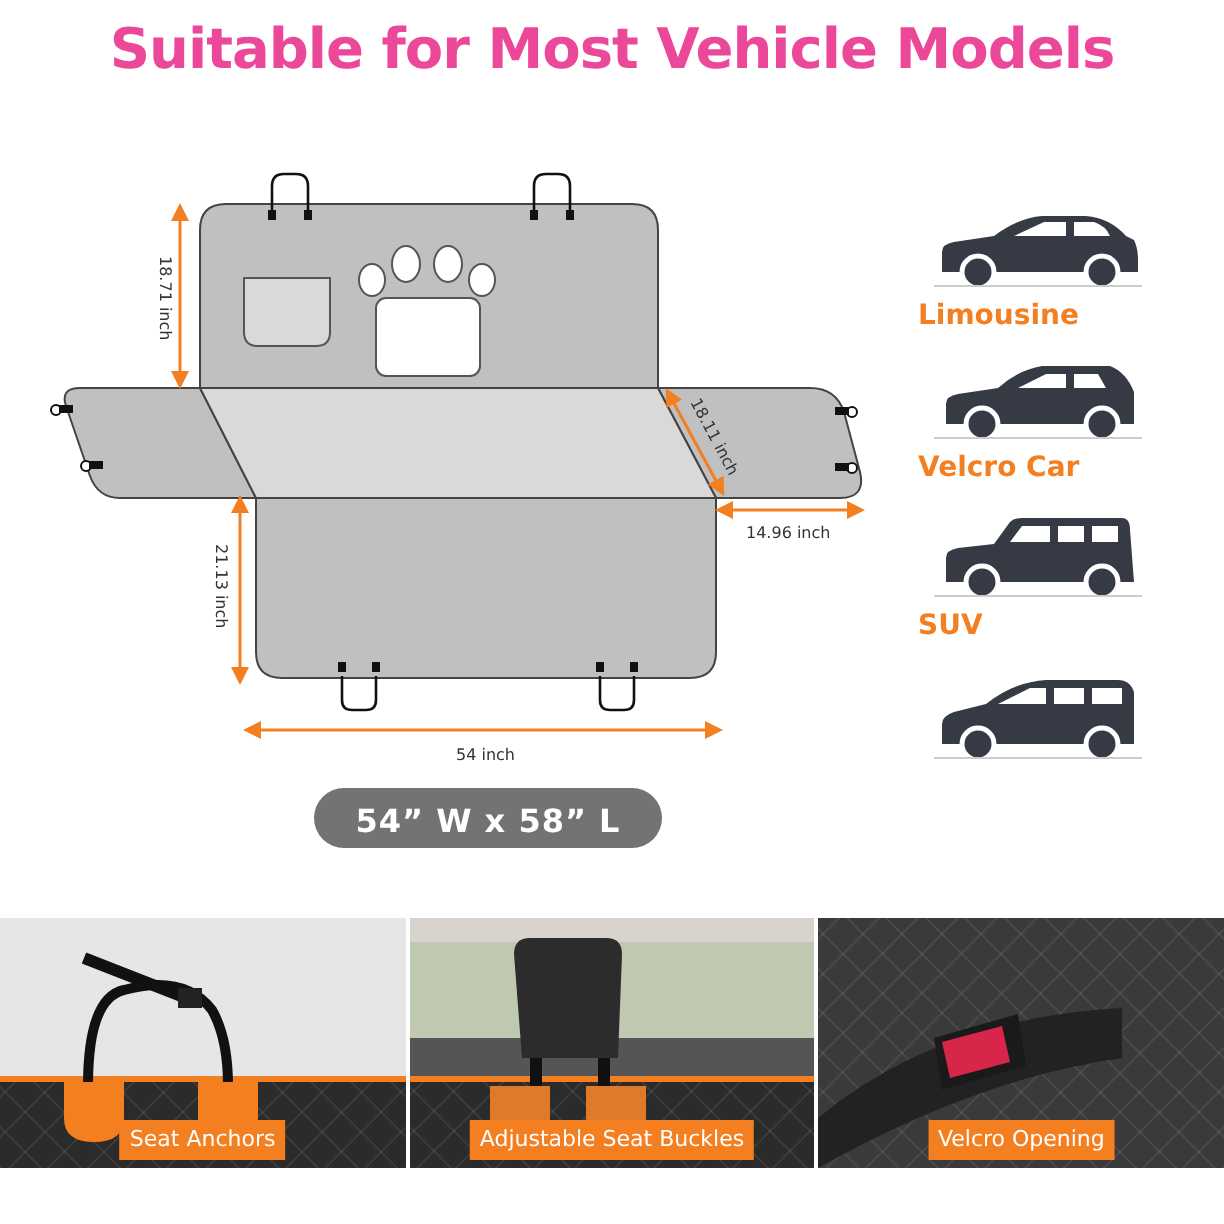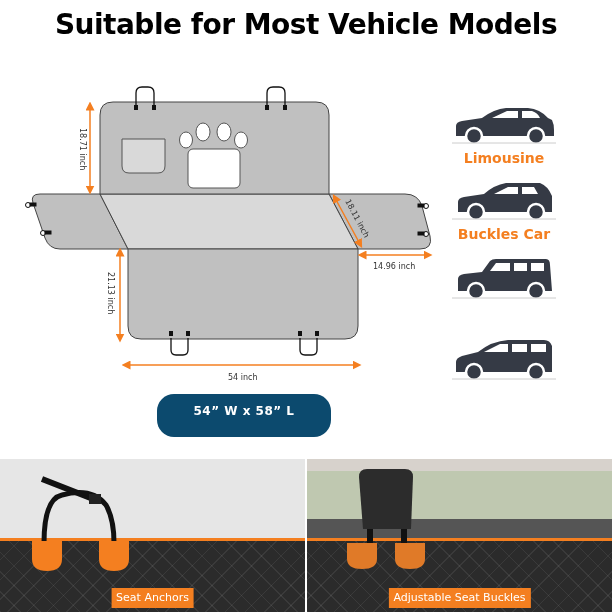--- a/index.html
+++ b/index.html
@@ -1,25 +1,25 @@
 <!DOCTYPE html>
 <html><head>
 <meta charset="utf-8">
 <style>
   html, body { margin:0; padding:0; background:#ffffff; }
   body { width:612px; height:612px; position:relative; overflow:hidden; font-family:"DejaVu Sans", sans-serif; }
-  .title { position:absolute; left:0; top:8px; width:612px; text-align:center; font-family:"DejaVu Sans", sans-serif; font-weight:bold; font-size:28px; letter-spacing:-0.5px; color:#000000; }
+  .title { position:absolute; left:0; top:8px; width:612px; text-align:center; font-family:"DejaVu Sans", sans-serif; font-weight:bold; font-size:28px; letter-spacing:-0.5px; color:#ec4899; }
   .diagram { position:absolute; left:0; top:0; }
   .dim-label { font-family:"DejaVu Sans", sans-serif; font-size:8px; fill:#333; }
-  .size-pill { position:absolute; left:157px; top:394px; width:174px; height:43px; border-radius:17px; background:#0c4a6e; color:#fff; font-family:"DejaVu Sans", sans-serif; font-weight:bold; font-size:12px; line-height:34px; text-align:center; letter-spacing:0.5px; }
-  .vehicle { position:absolute; left:444px; width:120px; text-align:center; }
+  .size-pill { position:absolute; left:157px; top:394px; width:174px; height:30px; border-radius:17px; background:#737373; color:#fff; font-family:"DejaVu Sans", sans-serif; font-weight:bold; font-size:16px; line-height:34px; text-align:center; letter-spacing:0.5px; }
+  .vehicle { position:absolute; left:459px; width:120px; text-align:left; }
   .vehicle svg { display:block; margin:0 auto; }
   .vehicle .vlabel { font-family:"DejaVu Sans", sans-serif; font-weight:bold; font-size:14px; color:#f47f20; margin-top:6px; }
   .photos { position:absolute; left:0; top:459px; width:612px; height:153px; display:flex; gap:2px; background:#fff; }
-  .photo { position:relative; flex:1; height:153px; overflow:hidden; }
+  .photo { position:relative; flex:1; height:125px; overflow:hidden; }
   .photo-label { position:absolute; bottom:4px; left:50%; transform:translateX(-50%); background:#f47f20; color:#fff; font-family:"DejaVu Sans", sans-serif; font-size:11px; white-space:nowrap; padding:2px 5px; line-height:16px; }
   .quilt { position:absolute; left:0; right:0; bottom:0;
     background-color:#2b2b2b;
     background-image:
       repeating-linear-gradient(45deg, rgba(255,255,255,0.07) 0 1px, transparent 1px 14px),
       repeating-linear-gradient(-45deg, rgba(255,255,255,0.07) 0 1px, transparent 1px 14px);
   }
 </style>
 </head>
 <body>
@@ -109,31 +109,32 @@
 </div>
 
 <div class="vehicle" style="top:180px;">
   <svg width="104" height="40" viewBox="0 0 104 40">
     <path d="M6,32 L6,22 Q6,18 12,17 L32,14 Q42,5 54,3 L88,3 Q96,6 100,16 L100,32 Z" fill="#353a45"></path>
     <path d="M42,14 L56,7 L66,7 L66,14 Z M70,7 L82,7 L86,14 L70,14 Z" fill="#fff"></path>
     <circle cx="24" cy="32" r="8" fill="#353a45" stroke="#fff" stroke-width="2.5"></circle>
     <circle cx="84" cy="32" r="8" fill="#353a45" stroke="#fff" stroke-width="2.5"></circle>
     <line x1="0" y1="39" x2="104" y2="39" stroke="#ccc" stroke-width="1"></line>
   </svg>
-  <div class="vlabel">Buckles Car</div>
+  <div class="vlabel">Velcro Car</div>
 </div>
 
 <div class="vehicle" style="top:257px;">
   <svg width="104" height="42" viewBox="0 0 104 42">
     <path d="M6,34 L6,22 Q6,18 12,17 L30,15 L38,4 Q40,2 44,2 L94,2 Q98,2 98,8 L100,34 Z" fill="#353a45"></path>
     <path d="M38,14 L44,6 L58,6 L58,14 Z M62,6 L75,6 L75,14 L62,14 Z M79,6 L92,6 L92,14 L79,14 Z" fill="#fff"></path>
     <circle cx="24" cy="34" r="8" fill="#353a45" stroke="#fff" stroke-width="2.5"></circle>
     <circle cx="84" cy="34" r="8" fill="#353a45" stroke="#fff" stroke-width="2.5"></circle>
     <line x1="0" y1="41" x2="104" y2="41" stroke="#ccc" stroke-width="1"></line>
   </svg>
+  <div class="vlabel">SUV</div>
 </div>
 
 <div class="vehicle" style="top:338px;">
   <svg width="104" height="42" viewBox="0 0 104 42">
     <path d="M4,34 L4,24 Q4,20 10,18 L26,14 Q40,3 56,2 L92,2 Q98,2 100,8 L100,34 Z" fill="#353a45"></path>
     <path d="M32,14 L48,6 L56,6 L56,14 Z M60,6 L75,6 L75,14 L60,14 Z M79,6 L94,6 L94,14 L79,14 Z" fill="#fff"></path>
     <circle cx="22" cy="34" r="8" fill="#353a45" stroke="#fff" stroke-width="2.5"></circle>
     <circle cx="84" cy="34" r="8" fill="#353a45" stroke="#fff" stroke-width="2.5"></circle>
     <line x1="0" y1="41" x2="104" y2="41" stroke="#ccc" stroke-width="1"></line>
   </svg>
@@ -155,13 +156,22 @@
     <div class="quilt" style="top:79px; border-top:3px solid #f47f20;"></div>
     <svg width="152" height="153" style="position:absolute;left:0;top:0;">
       <path d="M52,18 Q52,10 60,10 L98,10 Q106,10 106,18 L104,70 L56,70 Z" fill="#2c2c2c"></path>
       <rect x="60" y="70" width="6" height="16" fill="#111"></rect>
       <rect x="94" y="70" width="6" height="16" fill="#111"></rect>
       <path d="M40,84 L70,84 L70,100 Q70,110 55,110 Q40,110 40,100 Z" fill="#e07a28"></path>
       <path d="M88,84 L118,84 L118,100 Q118,110 103,110 Q88,110 88,100 Z" fill="#e07a28"></path>
     </svg>
     <div class="photo-label">Adjustable Seat Buckles</div>
   </div>
+  <div class="photo">
+    <div class="quilt" style="top:0; background-color:#3a3a3a;"></div>
+    <svg width="152" height="153" style="position:absolute;left:0;top:0;">
+      <path d="M0,100 Q60,50 152,45 L152,70 Q80,80 0,125 Z" fill="#222"></path>
+      <path d="M58,60 L100,48 L104,74 L62,86 Z" fill="#1a1a1a"></path>
+      <path d="M62,62 L92,54 L96,72 L66,80 Z" fill="#d8254a"></path>
+    </svg>
+    <div class="photo-label">Velcro Opening</div>
+  </div>
 </div>
 
 </body></html>

